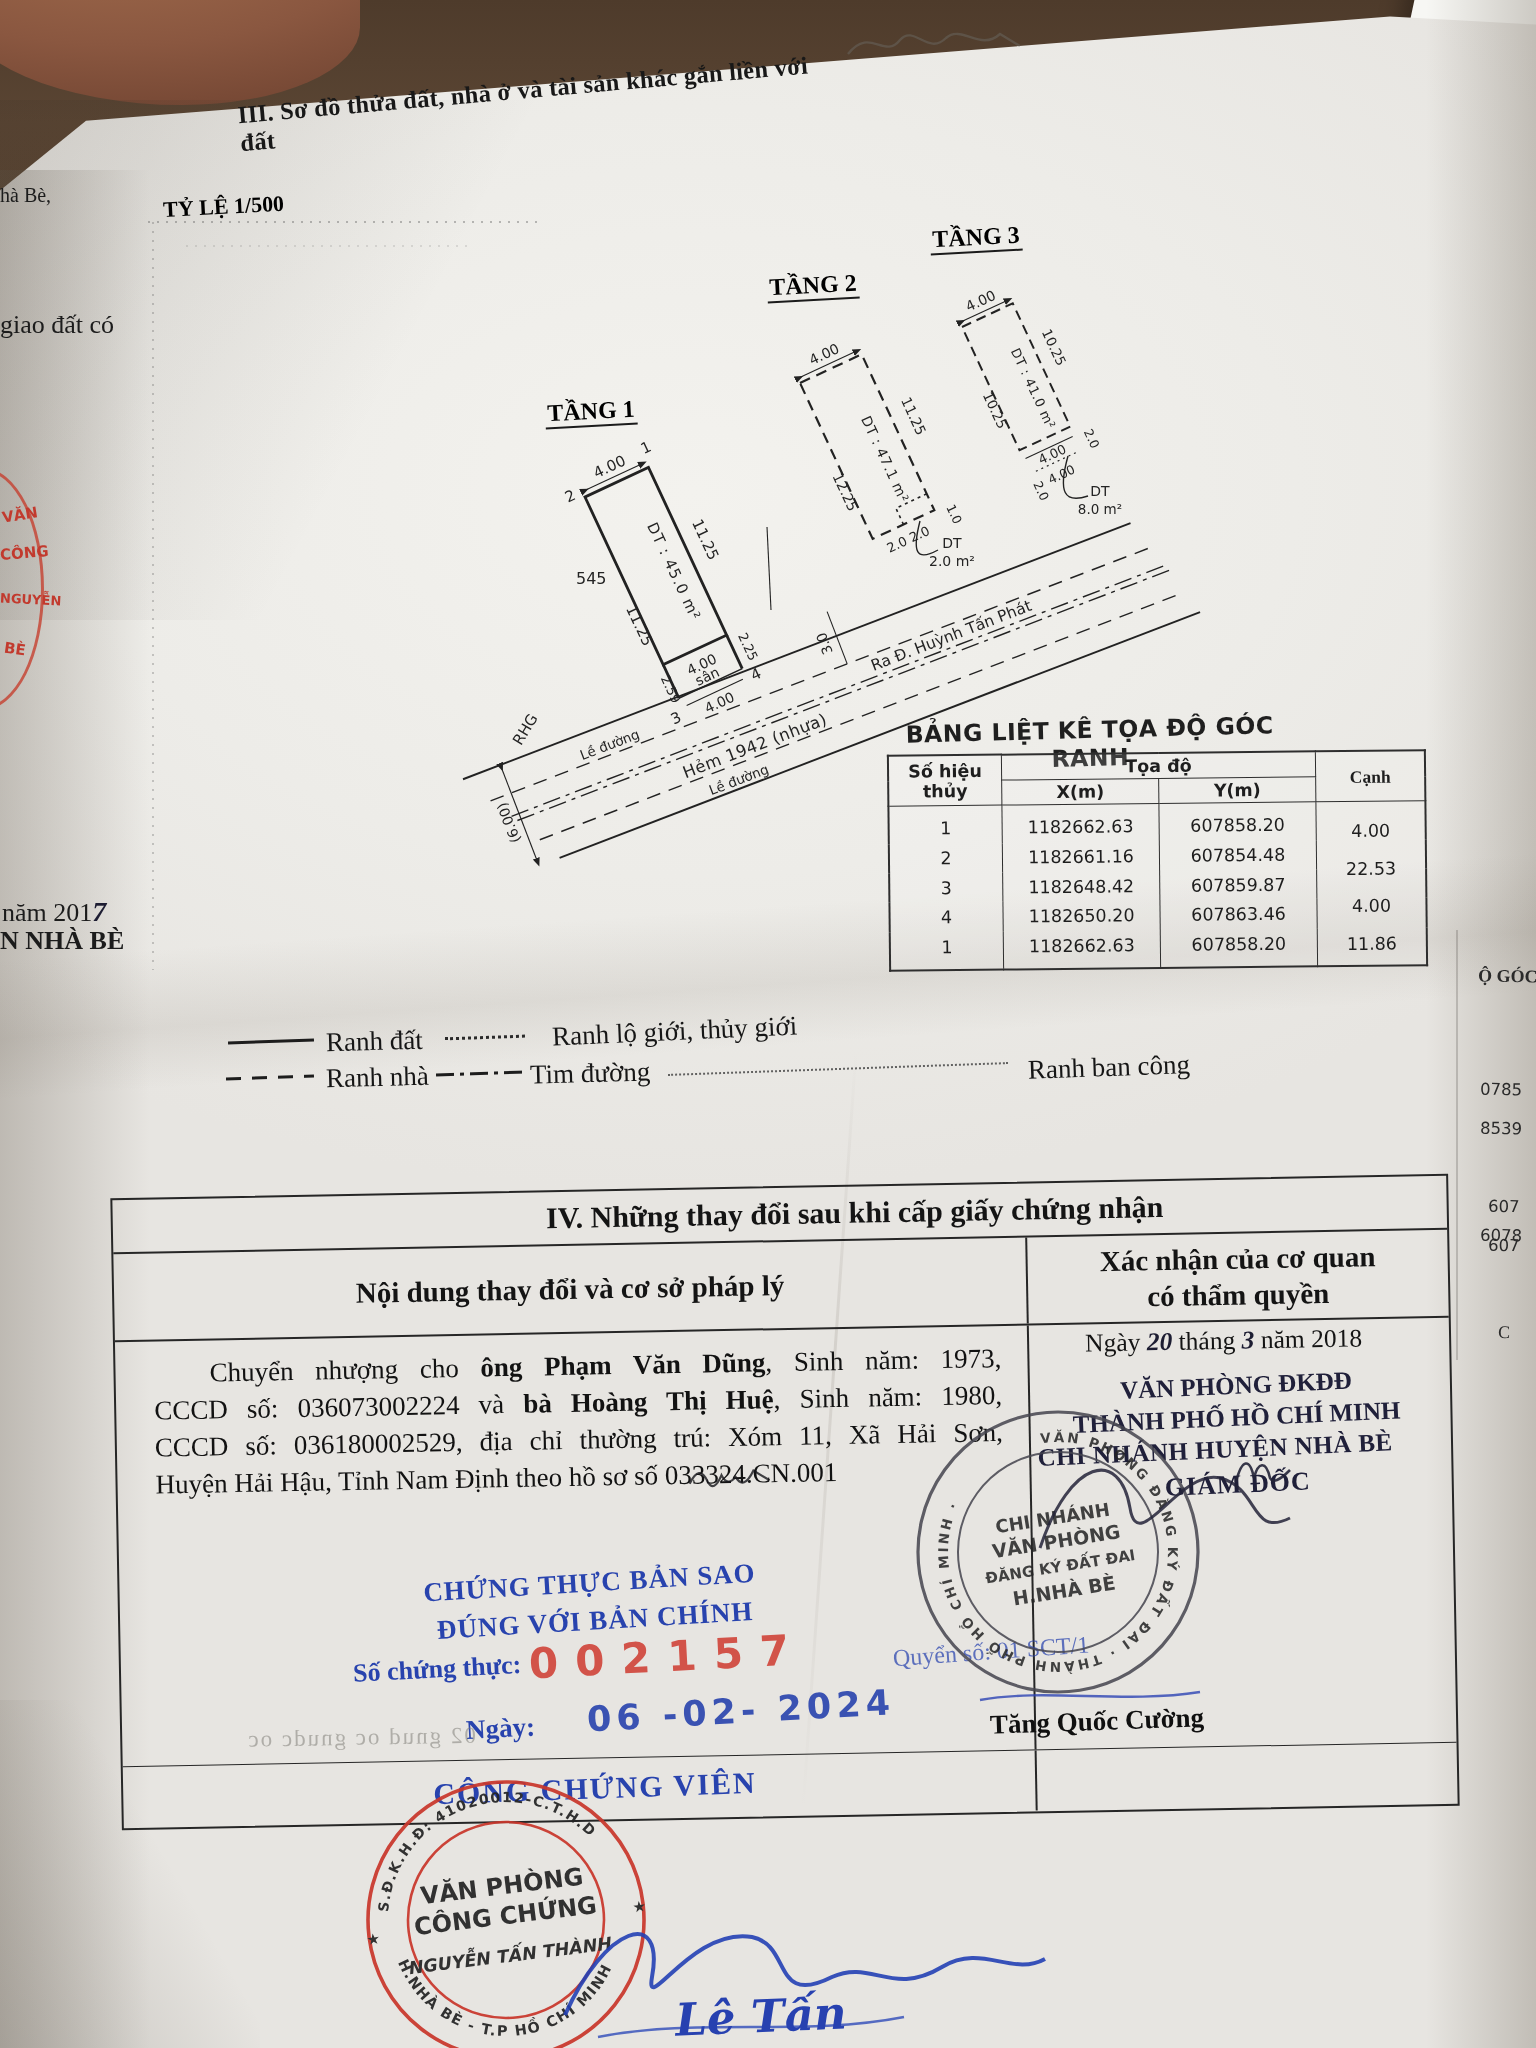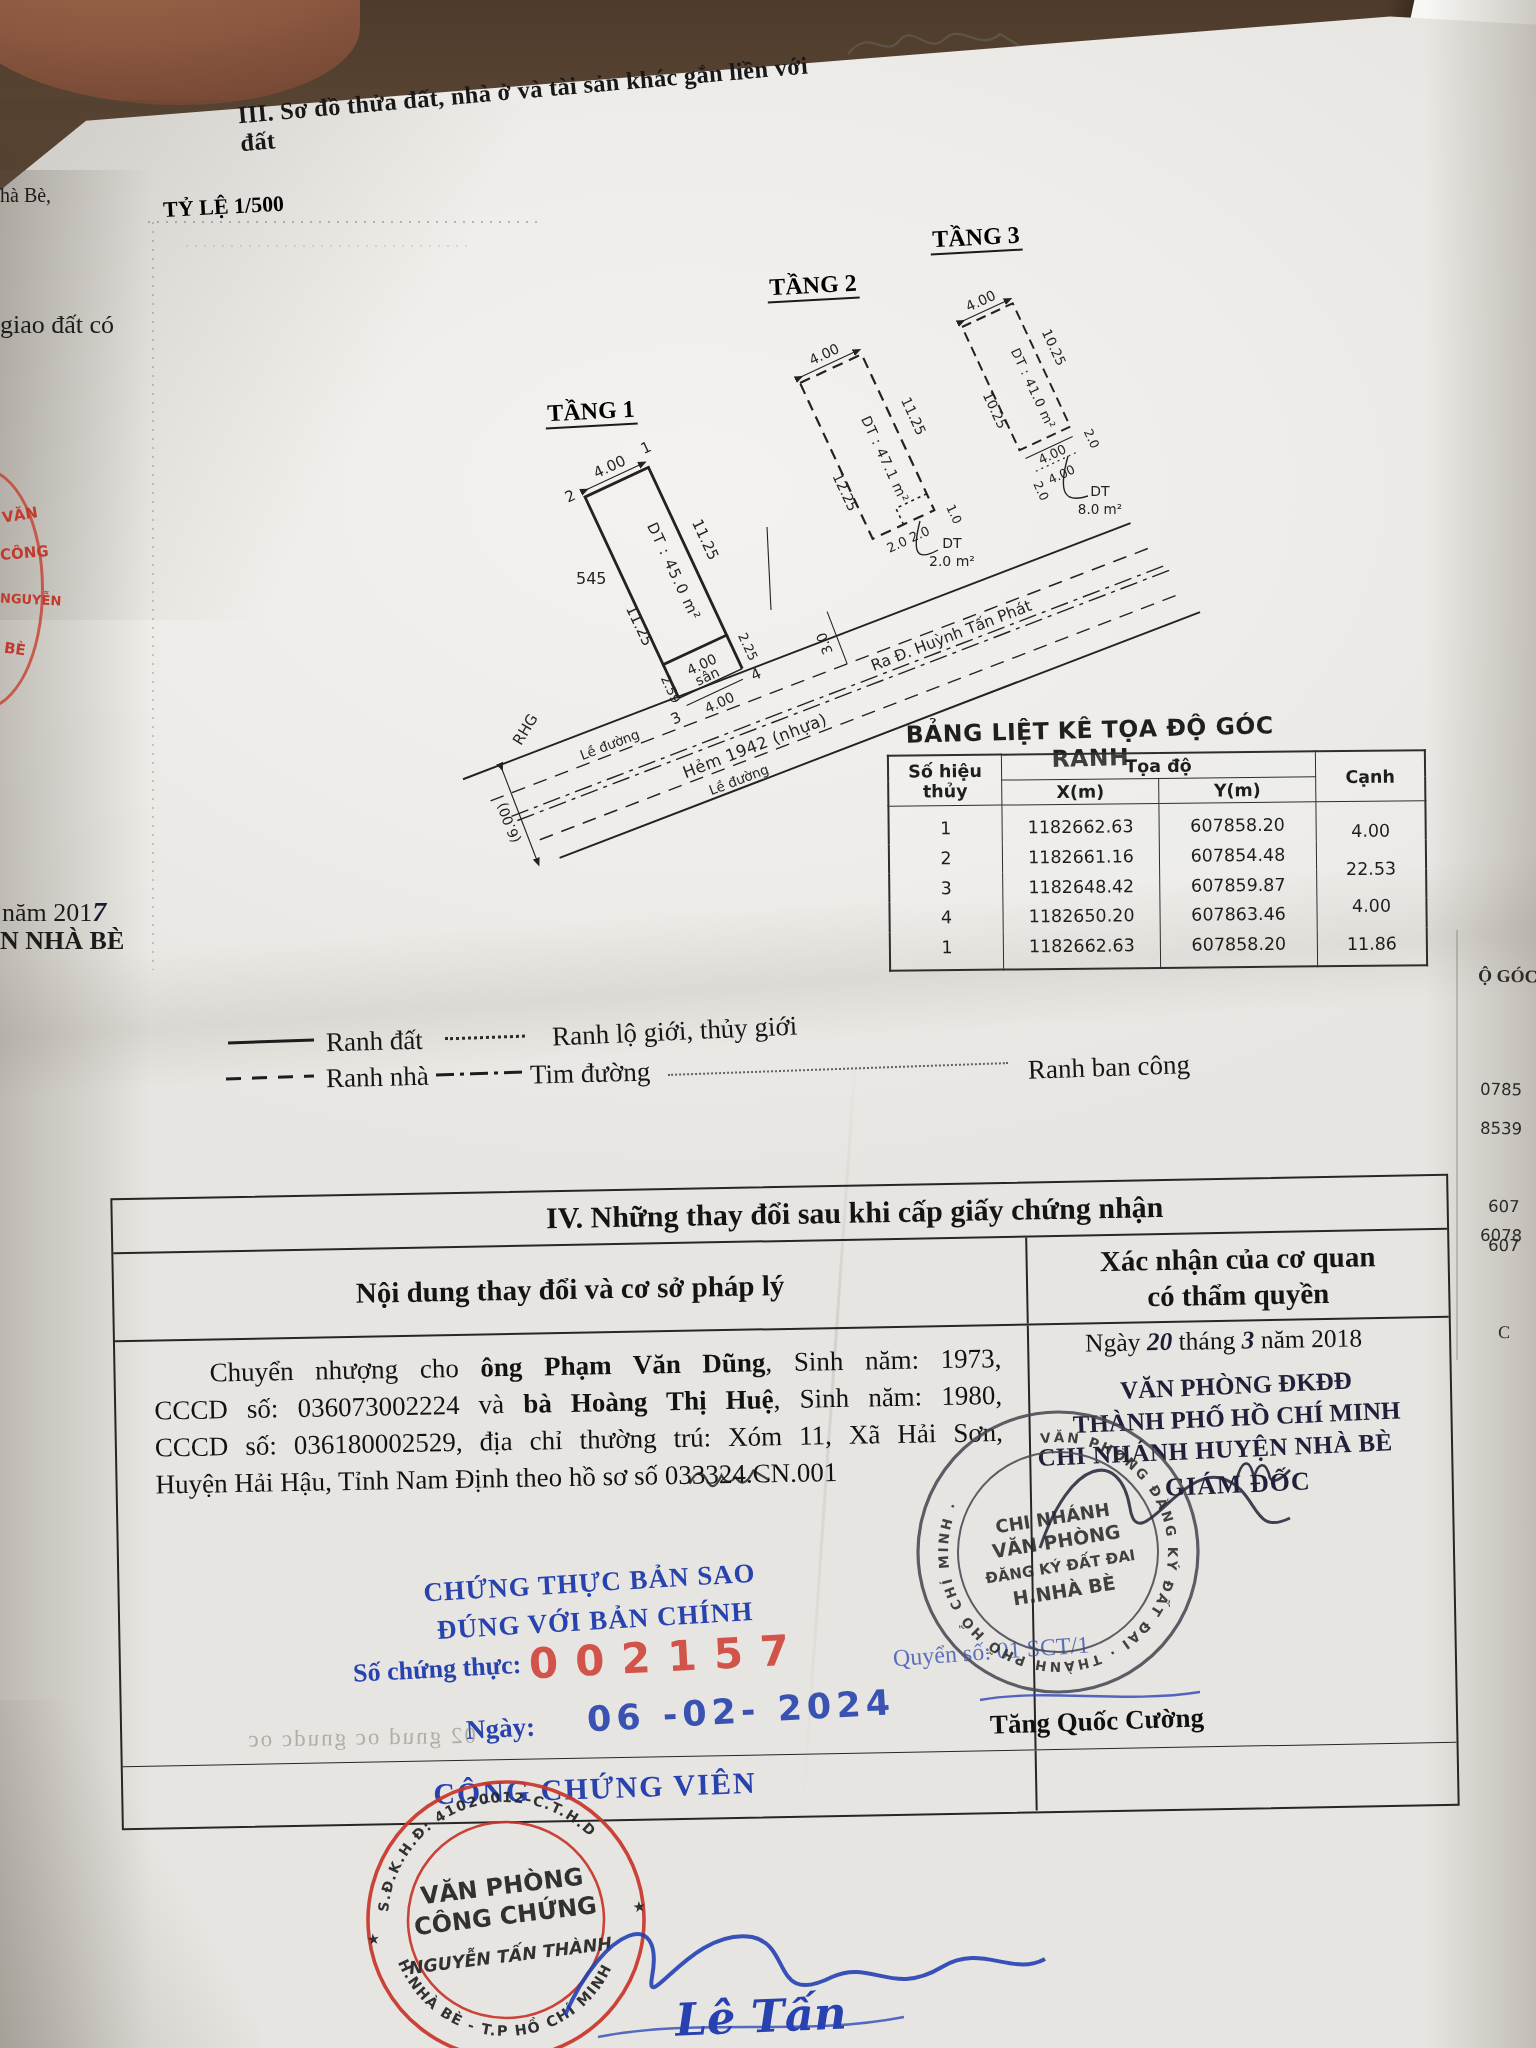--- a/index.html
+++ b/index.html
@@ -39,21 +39,21 @@
   .mid{text-anchor:middle;}
   
   .coord-wrap{left:888px;top:752px;transform:rotate(-.6deg);}
   .coord-title{left:890px;top:716px;width:400px;text-align:center;font-size:23.5px;font-weight:bold;
                font-family:"DejaVu Sans","Liberation Sans",sans-serif;color:#1f1f1f;transform:rotate(-1.5deg);letter-spacing:.5px;}
   table.coord{border-collapse:collapse;border:2.6px solid #2e2e2e;background:rgba(255,255,255,.14);
       font-family:"DejaVu Sans","Liberation Sans",sans-serif;font-size:17.5px;color:#1e1e1e;}
   table.coord th{border:1.7px solid #2e2e2e;font-weight:600;padding:2px 6px;line-height:1.15;}
   table.coord td{border-left:1.7px solid #2e2e2e;border-right:1.7px solid #2e2e2e;border-top:0;border-bottom:0;
       padding:3px 10px;text-align:center;}
-  .th-point{width:100px;} .th-edge{width:96px;}
+  .th-point{width:100px;} .th-edge{width:96px;font-family:Liberation Serif, serif;}
   td.cx,td.cy{width:136px;}
   .edge-cell{vertical-align:middle;}
   .edge-cell .ev{display:flex;flex-direction:column;justify-content:space-around;height:150px;}
   tr.first td{padding-top:10px;} tr.last td{padding-bottom:10px;}
   
   .ls{position:absolute;height:0;border-top:3.2px solid #1d1d1d;transform:rotate(-2deg);}
   .ls.dot{border-top:3.2px dotted #2a2a2a;}
   .ls.dash{border-top:0;height:3.2px;background:repeating-linear-gradient(90deg,#1d1d1d 0 15px,transparent 15px 26px);}
   .ls.dashdot{border-top:0;height:3px;background:repeating-linear-gradient(90deg,#1d1d1d 0 18px,transparent 18px 24px,#1d1d1d 24px 28px,transparent 28px 34px);}
   .ls.fine{border-top:2.4px dotted #4a4a4a;opacity:.85;}

